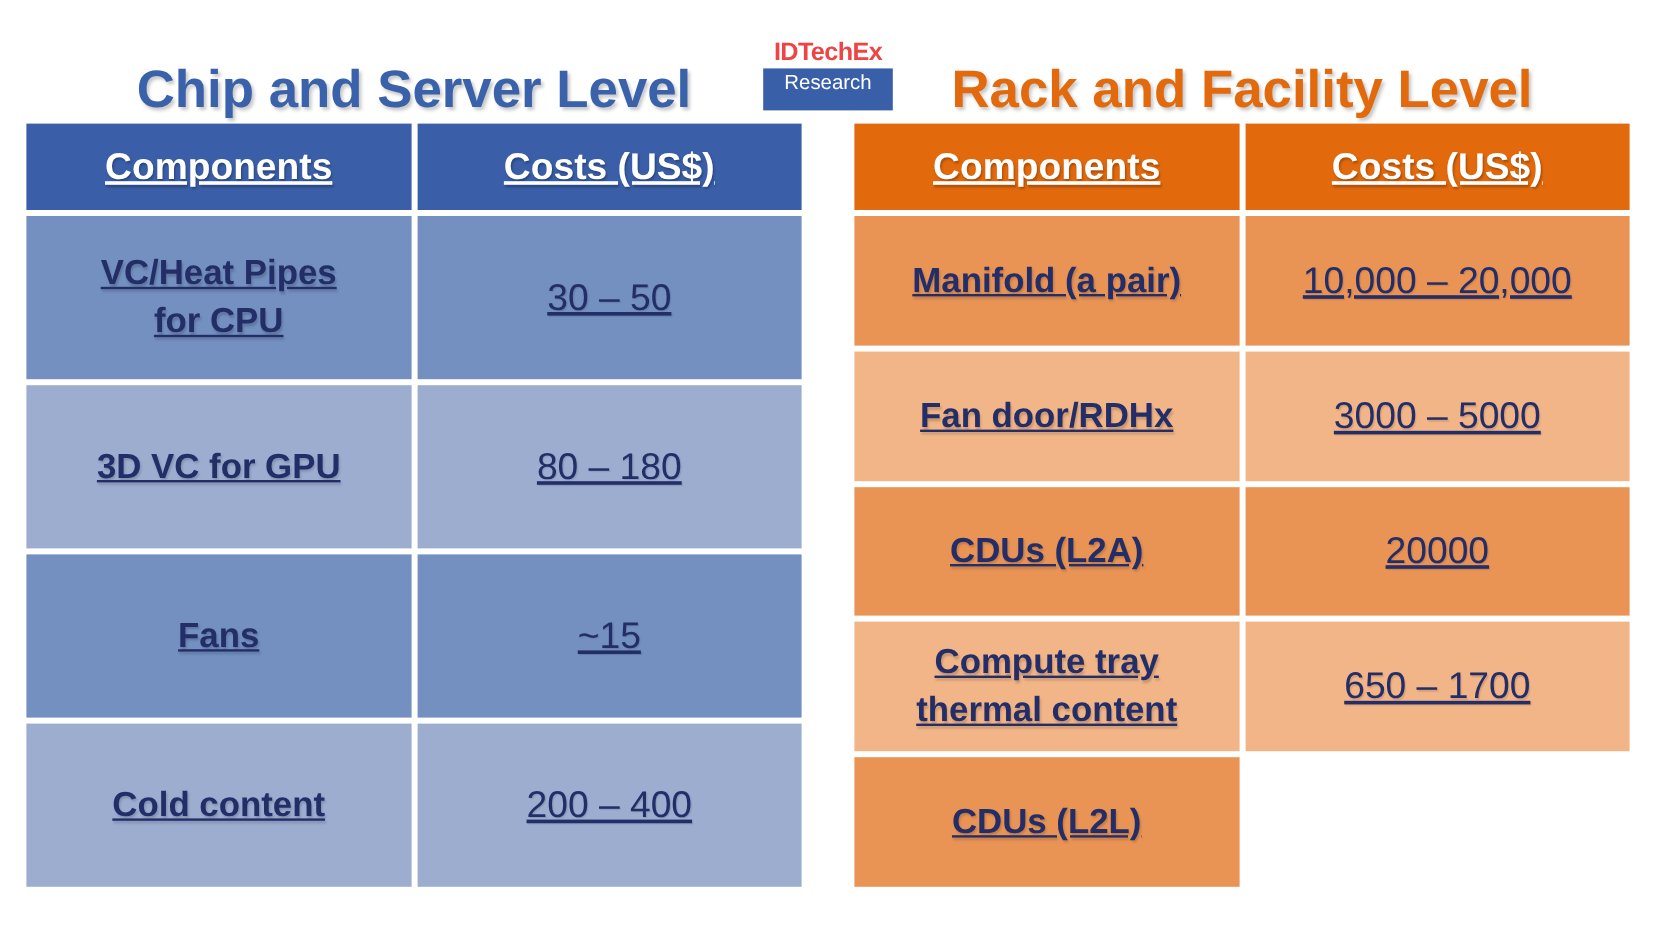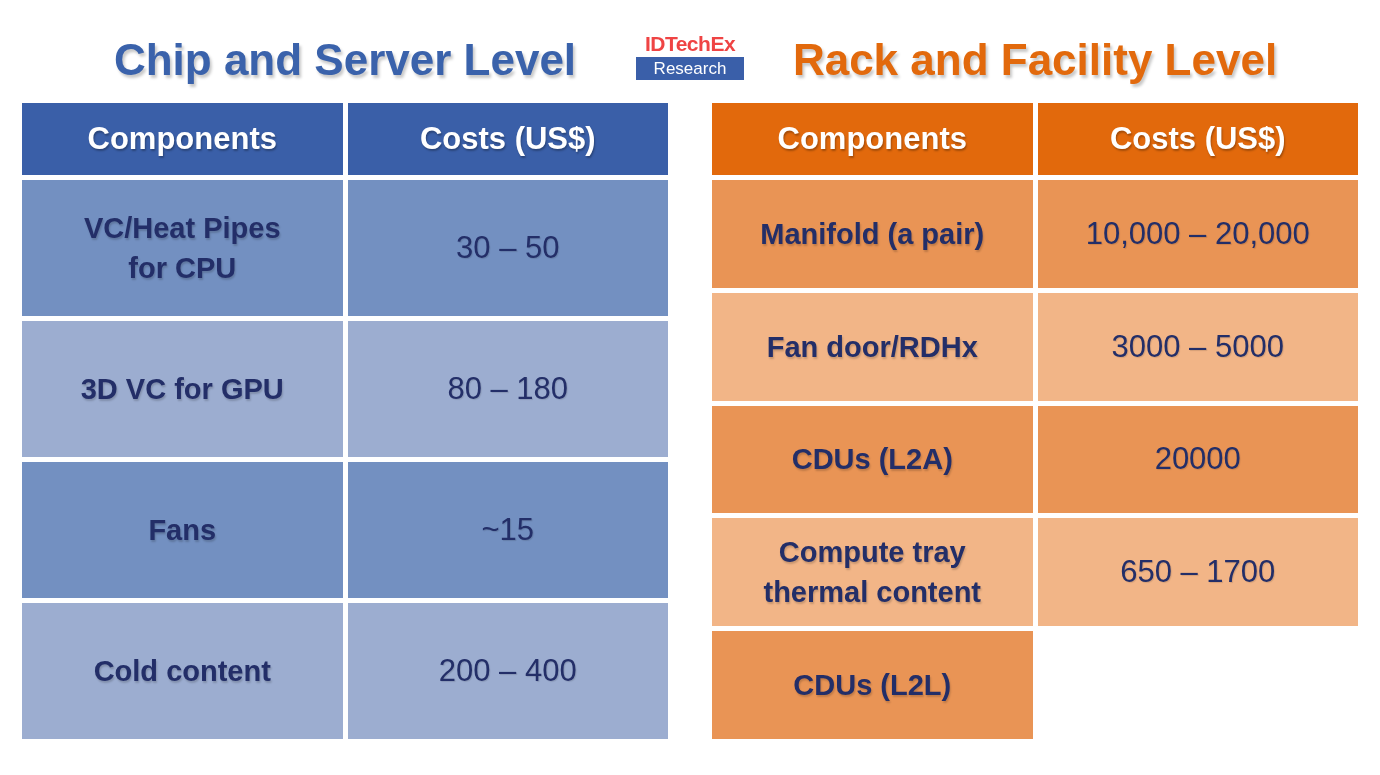--- a/index.html
+++ b/index.html
@@ -3,48 +3,48 @@
 <meta charset="utf-8">
 <style>
   html, body { margin:0; padding:0; background:#ffffff; }
   body {
     width:1380px; height:775px; position:relative; overflow:hidden;
     font-family:"Liberation Sans", sans-serif;
   }
   .slide { position:absolute; inset:0; background:#ffffff; }
 
   .title {
-    position:absolute; top:34px; width:646px; text-align:center;
+    position:absolute; top:49px; width:646px; text-align:center;
     font-size:44px; font-weight:700; line-height:52px;
     text-shadow:2px 3px 3px rgba(0,0,0,0.22);
     white-space:nowrap;
   }
   .title-left  { left:22px;  color:#3a62ab; }
   .title-right { left:712px; color:#e2690c; }
 
   .logo { position:absolute; left:636px; top:32px; width:108px; text-align:center; }
   .logo-brand {
     font-size:21px; font-weight:700; color:#ef4444; letter-spacing:-0.5px;
     line-height:24px;
   }
   .logo-badge {
     margin-top:1px; background:#3a5fa9; color:#ffffff;
-    font-size:17px; font-weight:400; line-height:23px; height:23px;
+    font-size:17px; font-weight:400; line-height:23px; height:35px;
   }
 
   .tbl {
     position:absolute; top:103px; width:646px; height:636px;
     display:grid; grid-template-columns:1fr 1fr; gap:5px;
   }
   .tbl-left  { left:22px;  grid-template-rows:72px repeat(4, 1fr); }
   .tbl-right { left:712px; grid-template-rows:72px repeat(5, 1fr); }
 
   .cell {
     display:flex; align-items:center; justify-content:center;
-    text-align:center; padding:0 20px; box-sizing:border-box;
+    text-align:center; padding:0 20px; box-sizing:border-box;text-decoration:underline;
   }
   .th {
     font-size:31px; font-weight:700; color:#ffffff;
     text-shadow:1px 2px 2px rgba(0,0,0,0.28);
   }
   .th-blue   { background:#3a5fa8; }
   .th-orange { background:#e2690c; }
 
   .comp {
     font-size:29px; font-weight:700; color:#232e68;

